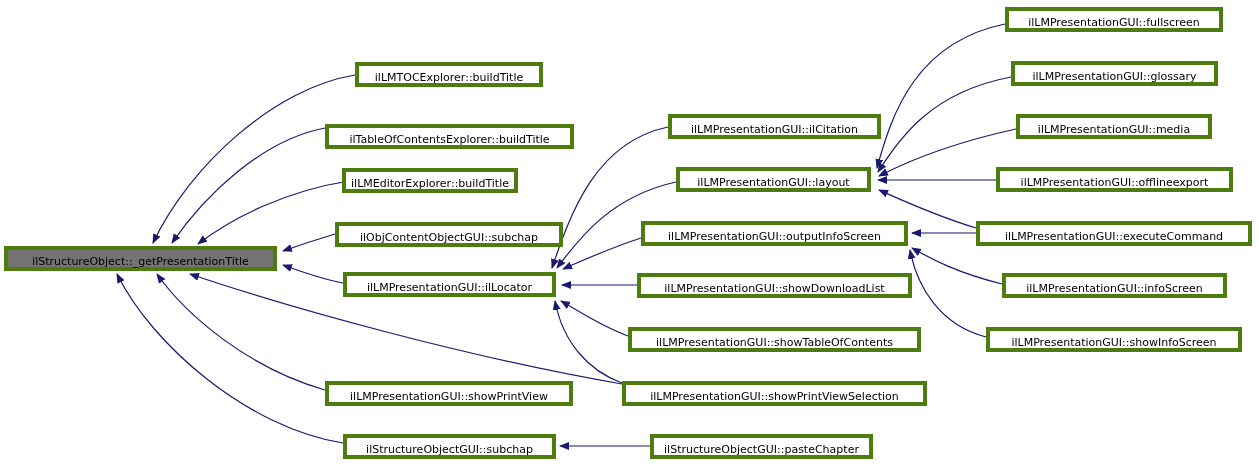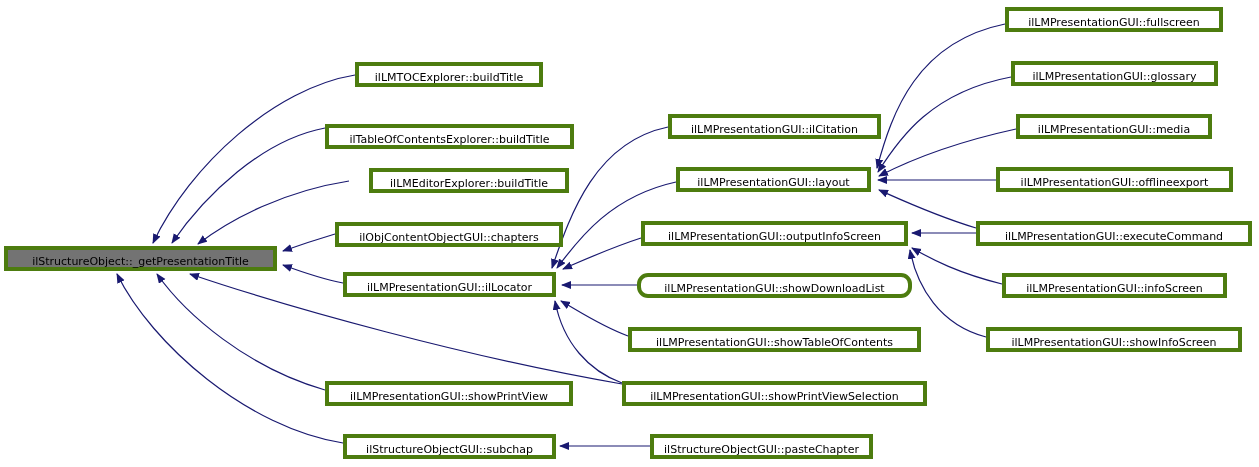--- a/index.html
+++ b/index.html
@@ -65,30 +65,30 @@
     <path class="edge" d="M 1002 284 C 958 273, 933 260, 912 248" marker-end="url(#arrow)"></path>
     <path class="edge" d="M 986 337 C 940 325, 917 287, 910 250" marker-end="url(#arrow)"></path>
 
     <path class="edge" d="M 650 446 L 560 446" marker-end="url(#arrow)"></path>
   </svg>
 
   <div class="node main" style="left:4px;top:246px;width:273px;">ilStructureObject::_getPresentationTitle</div>
 
   <div class="node" style="left:355px;top:62px;width:188px;">ilLMTOCExplorer::buildTitle</div>
   <div class="node" style="left:325px;top:115px;width:249px;margin-top:9px;">ilTableOfContentsExplorer::buildTitle</div>
-  <div class="node" style="left:369px;top:168px;width:200px;">ilLMEditorExplorer::buildTitle</div>
-  <div class="node" style="left:335px;top:222px;width:228px;">ilObjContentObjectGUI::chapters</div>
+  <div class="node" style="left:342px;top:168px;width:176px;">ilLMEditorExplorer::buildTitle</div>
+  <div class="node" style="left:335px;top:222px;width:228px;">ilObjContentObjectGUI::subchap</div>
   <div class="node" style="left:343px;top:272px;width:213px;text-align:center;">ilLMPresentationGUI::ilLocator</div>
   <div class="node" style="left:325px;top:381px;width:248px;">ilLMPresentationGUI::showPrintView</div>
   <div class="node" style="left:343px;top:434px;width:213px;">ilStructureObjectGUI::subchap</div>
 
   <div class="node" style="left:668px;top:114px;width:213px;">ilLMPresentationGUI::ilCitation</div>
   <div class="node" style="left:676px;top:167px;width:195px;">ilLMPresentationGUI::layout</div>
   <div class="node" style="left:641px;top:221px;width:267px;">ilLMPresentationGUI::outputInfoScreen</div>
-  <div class="node" style="left:637px;top:273px;width:275px;border-radius:11px;">ilLMPresentationGUI::showDownloadList</div>
+  <div class="node" style="left:637px;top:273px;width:275px;">ilLMPresentationGUI::showDownloadList</div>
   <div class="node" style="left:628px;top:327px;width:293px;">ilLMPresentationGUI::showTableOfContents</div>
   <div class="node" style="left:622px;top:381px;width:305px;">ilLMPresentationGUI::showPrintViewSelection</div>
   <div class="node" style="left:650px;top:434px;width:223px;">ilStructureObjectGUI::pasteChapter</div>
 
   <div class="node" style="left:1005px;top:7px;width:218px;">ilLMPresentationGUI::fullscreen</div>
   <div class="node" style="left:1011px;top:61px;width:207px;">ilLMPresentationGUI::glossary</div>
   <div class="node" style="left:1016px;top:114px;width:196px;">ilLMPresentationGUI::media</div>
   <div class="node" style="left:996px;top:167px;width:237px;">ilLMPresentationGUI::offlineexport</div>
   <div class="node" style="left:976px;top:221px;width:276px;">ilLMPresentationGUI::executeCommand</div>
   <div class="node" style="left:1002px;top:273px;width:225px;">ilLMPresentationGUI::infoScreen</div>

